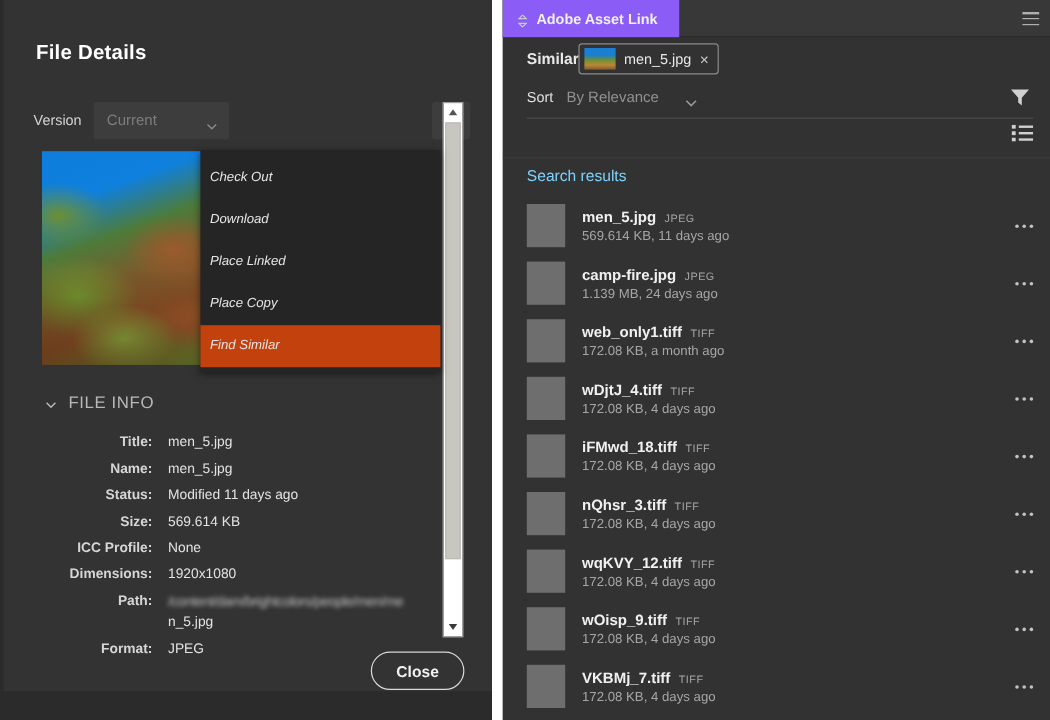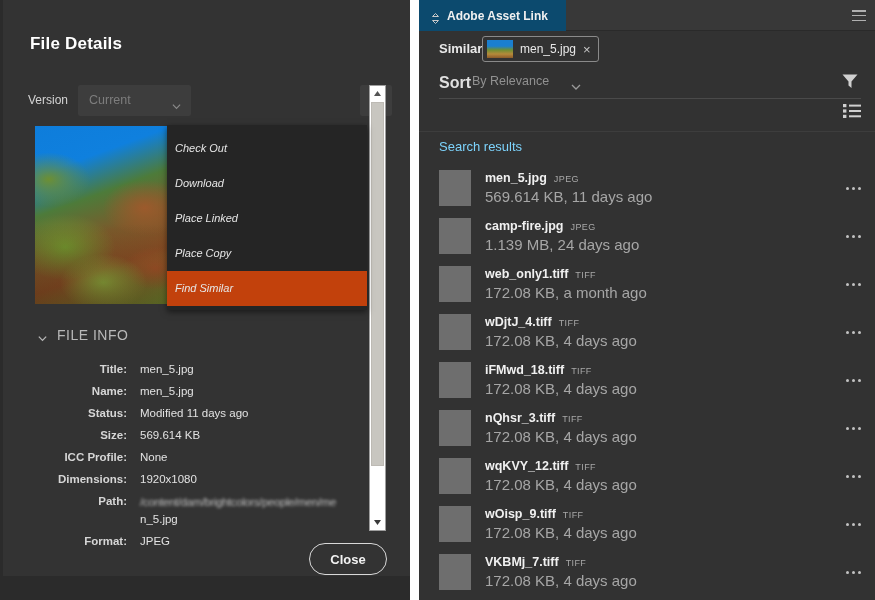--- a/index.html
+++ b/index.html
@@ -136,21 +136,21 @@
     position: absolute; left: 419px; top: 0; width: 456px; height: 600px;
     background: #323232;
   }
   #tabbar {
     position: relative; height: 31px; background: #383838;
     border-bottom: 1px solid #2a2a2a;
   }
   #tab-aal {
     position: absolute; left: 0; top: 0; height: 31px;
     padding: 0 18px 0 12px;
-    background: #0c4a6e;
+    background: #8b5cf6;
     display: flex; align-items: center; gap: 7px;
   }
   #tab-aal .dia { width: 9px; height: 11px; }
   #tab-aal .lbl { font-size: 12px; font-weight: bold; color: #f0f0f0; }
   #panel-menu-icon {
     position: absolute; right: 9px; top: 10px; width: 14px; height: 11px;
     display: flex; flex-direction: column; justify-content: space-between;
   }
   #panel-menu-icon i { height: 1.5px; background: #b0b0b0; display: block; }
 
@@ -167,21 +167,21 @@
     display: flex; align-items: center; gap: 7px; padding: 0 7px 0 4px;
   }
   #similar-chip .thumb {
     width: 26px; height: 18px;
     background: linear-gradient(to bottom, #1a7fd0 0%, #1a7fd0 34%, #6d8f33 55%, #b58a3a 78%, #8c5a2a 100%);
   }
   #similar-chip .nm { font-size: 12px; color: #e8e8e8; }
   #similar-chip .x { font-size: 13px; color: #c8c8c8; line-height: 1; }
 
   #sort-row { position: relative; height: 30px; }
-  #sort-label { position: absolute; left: 20px; top: 8px; font-size: 16px; font-weight: bold; color: #e0e0e0; }
+  #sort-label { position: absolute; left: 20px; top: 8px; font-size: 12px; font-weight: normal; color: #e0e0e0; }
   #sort-value { position: absolute; left: 53px; top: 8px; font-size: 12.5px; color: #919191; }
   #sort-chev { position: absolute; left: 152px; top: 12px; width: 10px; height: 10px; }
   #filter-icon { position: absolute; right: 15px; top: 5px; width: 20px; height: 20px; }
 
   #divider-1 {
     position: absolute; left: 20px; right: 14px; top: 98px; height: 1px; background: #4a4a4a;
   }
   #viewmode-row { position: relative; height: 36px; }
   #list-view-icon { position: absolute; right: 14px; top: 8px; width: 18px; height: 14px; }
   #divider-2 { position: absolute; left: 0; right: 0; top: 131px; height: 1px; background: #3d3d3d; }
@@ -198,21 +198,21 @@
     padding: 0 14px 0 20px;
   }
   .result-row .thumb {
     width: 32px; height: 36px; flex: 0 0 auto;
     background: #6e6e6e;
   }
   .result-row .meta { margin-left: 14px; flex: 1 1 auto; min-width: 0; }
   .result-row .line1 { display: flex; align-items: baseline; gap: 7px; }
   .result-row .fname { font-size: 12.5px; font-weight: bold; color: #f0f0f0; }
   .result-row .ftype { font-size: 9px; color: #a8a8a8; letter-spacing: .4px; }
-  .result-row .line2 { font-size: 15px; color: #a6a6a6; margin-top: 3px; }
+  .result-row .line2 { font-size: 11px; color: #a6a6a6; margin-top: 3px; }
   .result-row .dots { display: flex; gap: 3px; flex: 0 0 auto; }
   .result-row .dots i { width: 3px; height: 3px; border-radius: 50%; background: #c2c2c2; display: block; }
 
   
   .tb-sunset { background: linear-gradient(to bottom, #1d82d6 0%, #1d82d6 30%, #7fa13a 48%, #c8b23d 70%, #8b5c2b 100%); }
   .tb-camp   { background: linear-gradient(to bottom, #cfcfc6 0%, #d8d2c2 38%, #9d3a2c 62%, #7d3a28 78%, #4a3a2c 100%); }
   .tb-field  { background: linear-gradient(to bottom, #7e9e86 0%, #6f9c7f 24%, #4c7a4a 50%, #3f6b3e 72%, #355c35 100%); }
 </style>
 </head>
 <body>

